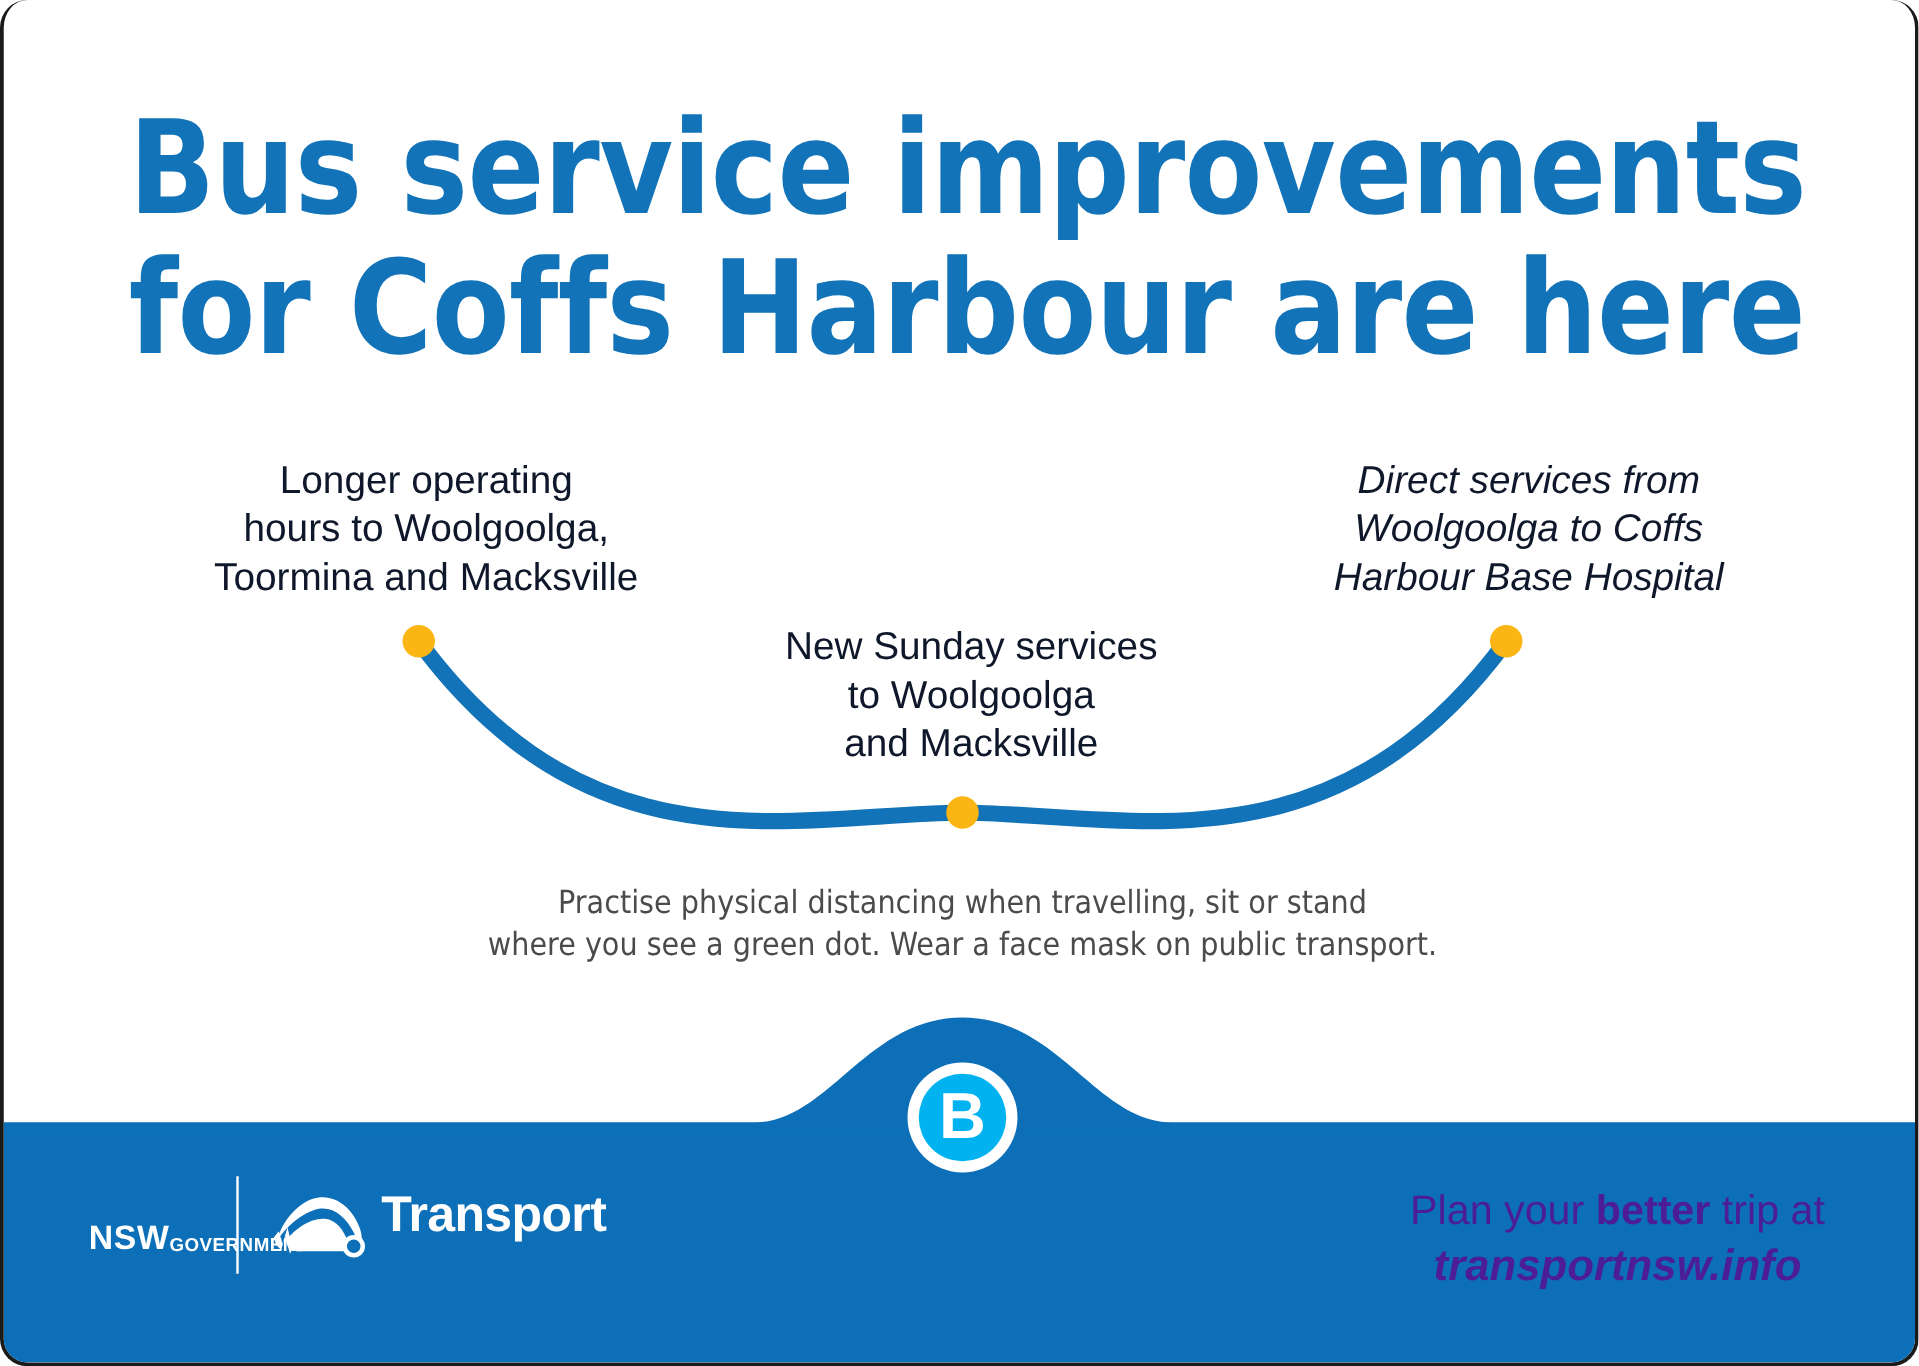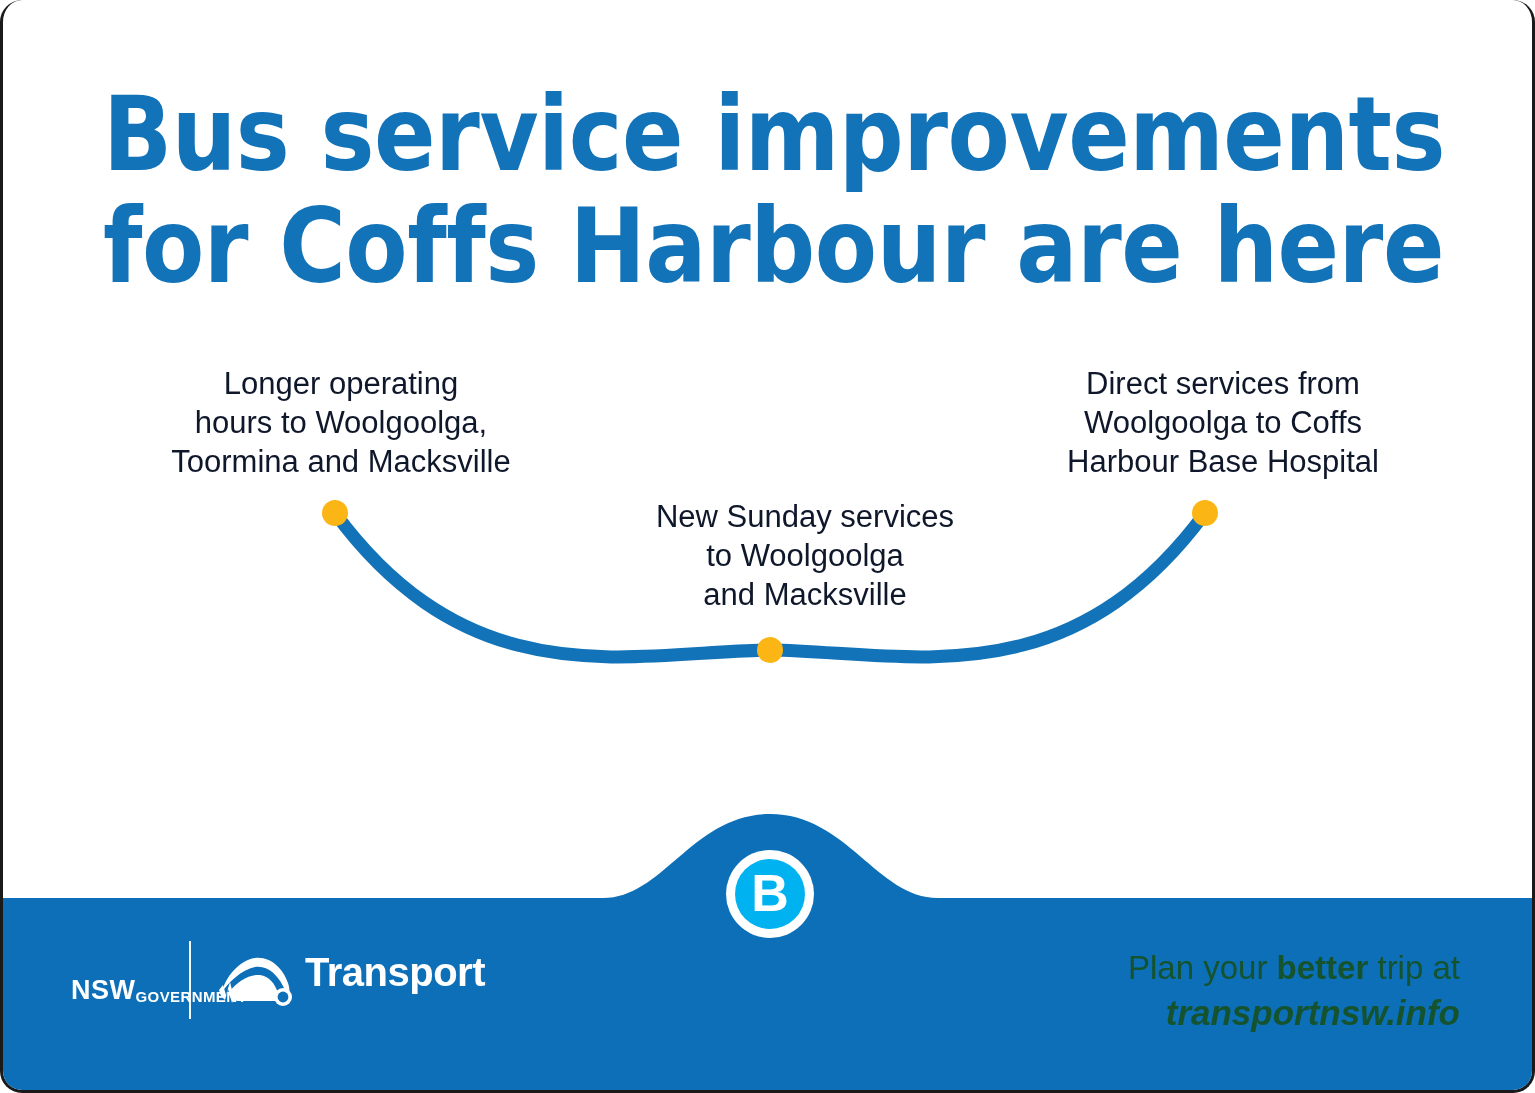--- a/index.html
+++ b/index.html
@@ -46,22 +46,22 @@
   .callout {
     position: absolute;
     color: #0f172a;
     font-family: "Liberation Sans", sans-serif;
     font-size: 31px;
     line-height: 1.26;
     text-align: center;
     white-space: pre-line;
   }
   .callout-left   { left: 138px;  top: 364px; width: 400px; }
-  .callout-right  { left: 1020px; top: 364px; width: 400px; }
-  .callout-center { left: 612px;  top: 497px; width: 380px; }
+  .callout-right  { left: 1020px; top: 364px; width: 400px; font-style: italic; }
+  .callout-center { left: 584px;  top: 497px; width: 380px; }
 
   
   .curve-layer {
     position: absolute;
     left: 0; top: 0;
     width: 1535px;
     height: 1093px;
     pointer-events: none;
   }
 
@@ -179,22 +179,22 @@
     line-height: 1;
     letter-spacing: -0.5px;
     margin-left: 4px;
   }
 
   
   .tagline {
     position: absolute;
     right: 72px;
     top: 946px;
-    text-align: right;
-    color: #14532d;
+    text-align: center;
+    color: #4c1d95;
     font-family: "Liberation Sans", sans-serif;
     font-size: 33px;
     line-height: 1.32;
   }
   .tagline b { font-weight: bold; }
   .tagline-url {
     font-weight: bold;
     font-size: 35px;
     display: block;
     font-style: italic;
@@ -220,20 +220,22 @@
 to Woolgoolga
 and Macksville</div>
 
   <svg class="curve-layer" viewBox="0 0 1535 1093">
     <path d="M 332 513 C 470 700, 630 652, 767 650 C 904 652, 1064 700, 1202 513" fill="none" stroke="#1273B8" stroke-width="13" stroke-linecap="round"></path>
     <circle cx="332" cy="513" r="13" fill="#FBB615"></circle>
     <circle cx="767" cy="650" r="13" fill="#FBB615"></circle>
     <circle cx="1202" cy="513" r="13" fill="#FBB615"></circle>
   </svg>
 
+  <div class="fineprint">Practise physical distancing when travelling, sit or stand
+where you see a green dot. Wear a face mask on public transport.</div>
 
   <div class="footer-band"></div>
   <svg class="hill" viewBox="0 0 1535 115" preserveAspectRatio="none">
     <path d="M 0 108 L 600 108 C 660 108, 690 24, 767 24 C 844 24, 874 108, 935 108 L 1535 108 L 1535 115 L 0 115 Z" fill="#0C6FB8"></path>
   </svg>
 
   <div class="bus-badge">
     <div class="bus-badge-inner">B</div>
   </div>
 

